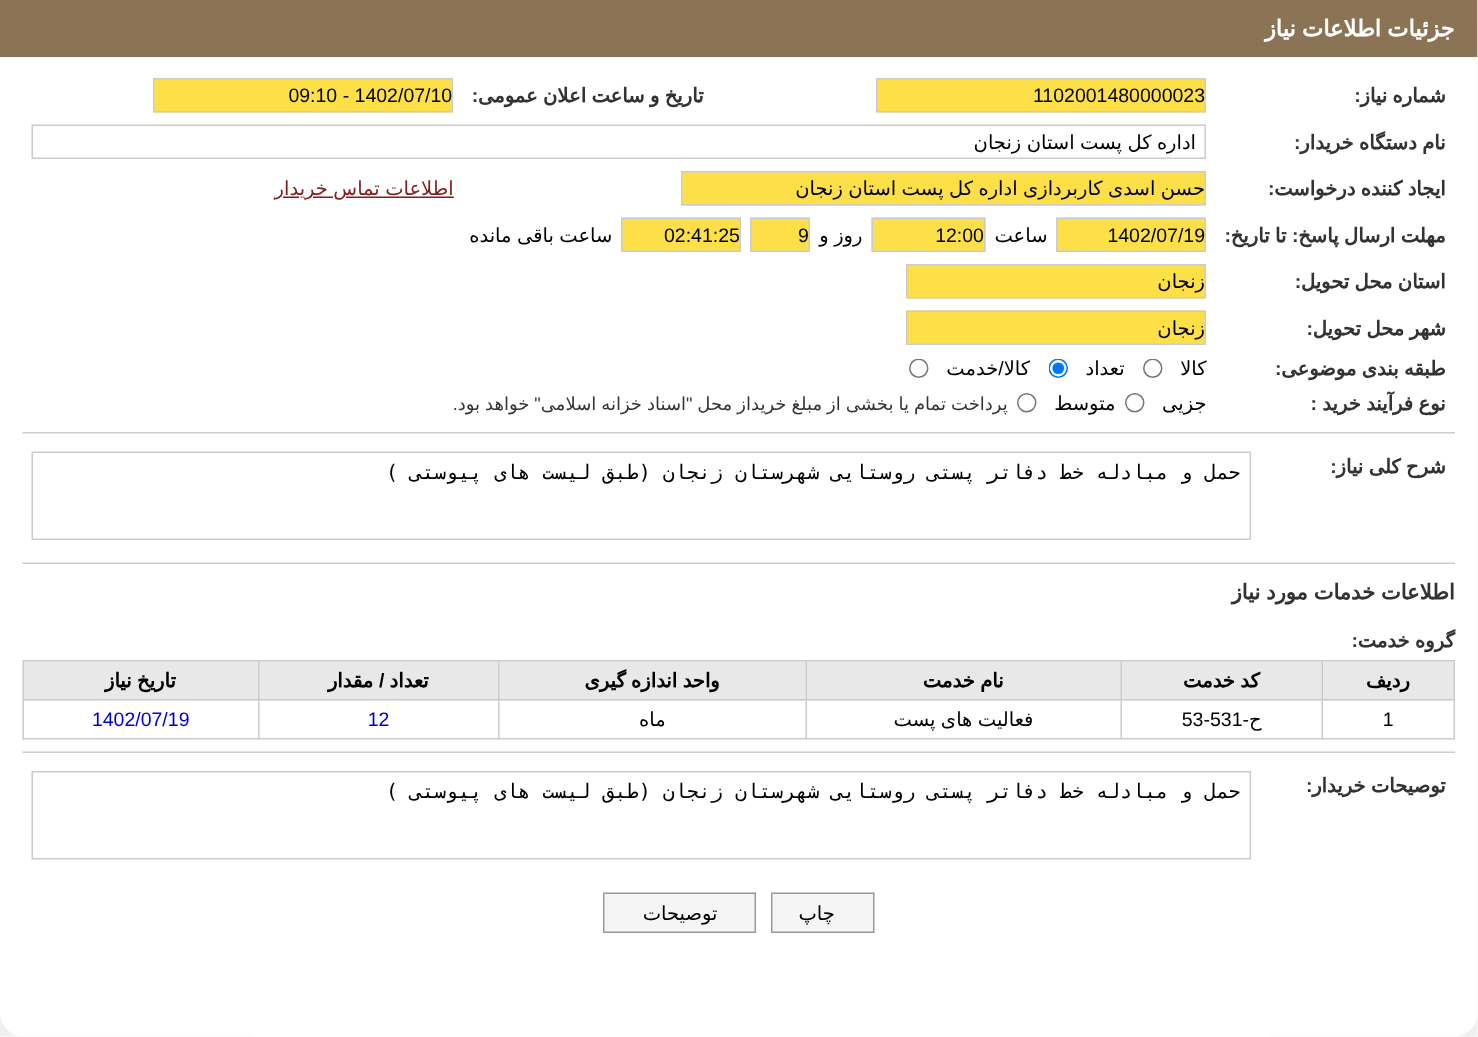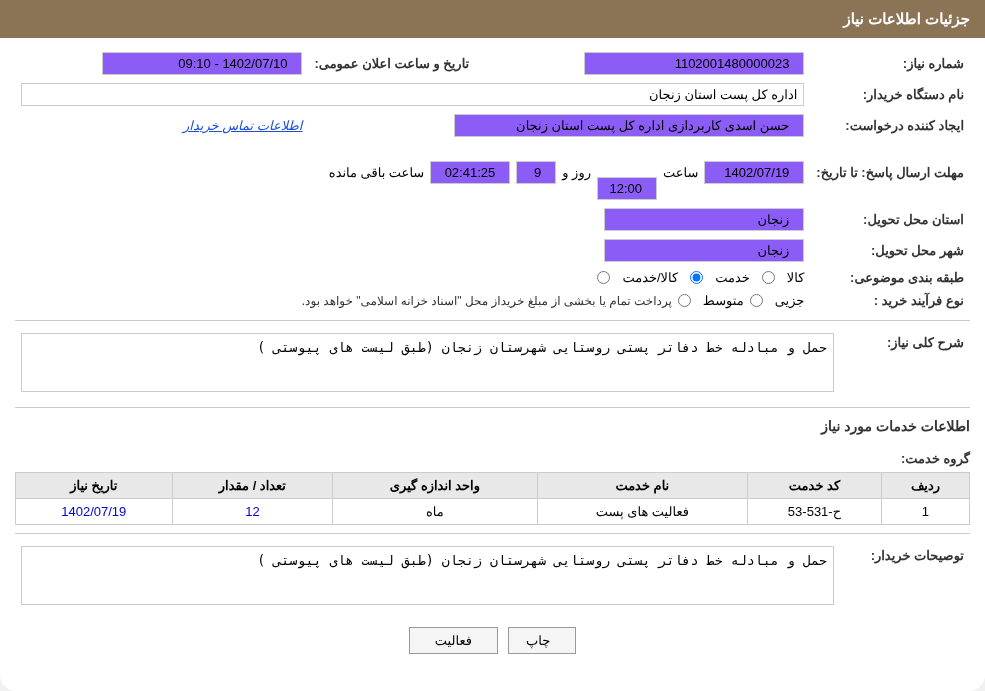--- a/index.html
+++ b/index.html
@@ -39,43 +39,42 @@
     }
     .label-cell {
       color: #333;
       font-weight: bold;
       white-space: nowrap;
       width: 140px;
       text-align: right;
     }
     .input-box {
       border: 1px solid #ccc;
-      padding: 3px 14px;
-      background: #8b5cf6;
+      padding: 3px 0;
+      background: #fde047;
       min-height: 22px;
       display: inline-block;
       text-align: right;
     }
     .input-full {
       width: 100%;
       border: 1px solid #ccc;
       padding: 3px 6px;
       background: #fff;
       min-height: 22px;
     }
     .row-flex {
       display: flex;
       align-items: center;
       gap: 6px;
     }
     .link-blue {
-      color: #1d4ed8;
+      color: #7f1d1d;
       text-decoration: underline;
       cursor: pointer;
-      font-style: italic;
     }
     .radio-group {
       display: flex;
       gap: 12px;
       align-items: center;
       direction: rtl;
     }
     .radio-item {
       display: flex;
       align-items: center;
@@ -189,21 +188,21 @@
           <span class="link-blue">اطلاعات تماس خریدار</span>
         </td>
       </tr>
 
       <tr>
         <td class="label-cell">مهلت ارسال پاسخ: تا تاریخ:</td>
         <td colspan="3">
           <div class="row-flex" style="direction:rtl;">
             <div class="input-box" style="width:100px;">1402/07/19</div>
             <span>ساعت</span>
-            <div class="input-box" style="width:60px;margin-top:32px;">12:00</div>
+            <div class="input-box" style="width:76px;">12:00</div>
             <span>روز و</span>
             <div class="input-box" style="width:40px;">9</div>
             <div class="input-box" style="width:80px;">02:41:25</div>
             <span>ساعت باقی مانده</span>
           </div>
         </td>
       </tr>
 
       <tr>
         <td class="label-cell">استان محل تحویل:</td>
@@ -221,21 +220,21 @@
 
       <tr>
         <td class="label-cell">طبقه بندی موضوعی:</td>
         <td colspan="3">
           <div class="radio-group">
             <div class="radio-item">
               <span>کالا</span>
               <input type="radio" name="category" style="">
             </div>
             <div class="radio-item">
-              <span>خدمت</span>
+              <span>تعداد</span>
               <input type="radio" name="category" checked="" style="">
             </div>
             <div class="radio-item">
               <span>کالا/خدمت</span>
               <input type="radio" name="category" style="">
             </div>
           </div>
         </td>
       </tr>
 
@@ -310,17 +309,17 @@
         <td class="label-cell" style="width:130px; vertical-align:top; padding-top:6px;">توصیحات خریدار:</td>
         <td>
           <textarea class="description-box" rows="3" id="buyer-desc-textarea" style="">حمل و مبادله خط دفاتر پستی روستایی شهرستان زنجان (طبق لیست های پیوستی )</textarea>
         </td>
       </tr>
     </tbody>
       </table>
 
     <div class="action-buttons">
       <button class="btn btn-print">چاپ</button>
-      <button class="btn btn-back">فعالیت</button>
+      <button class="btn btn-back">توصیحات</button>
     </div>
 
   </div>
 </div>
 
 </body></html>

